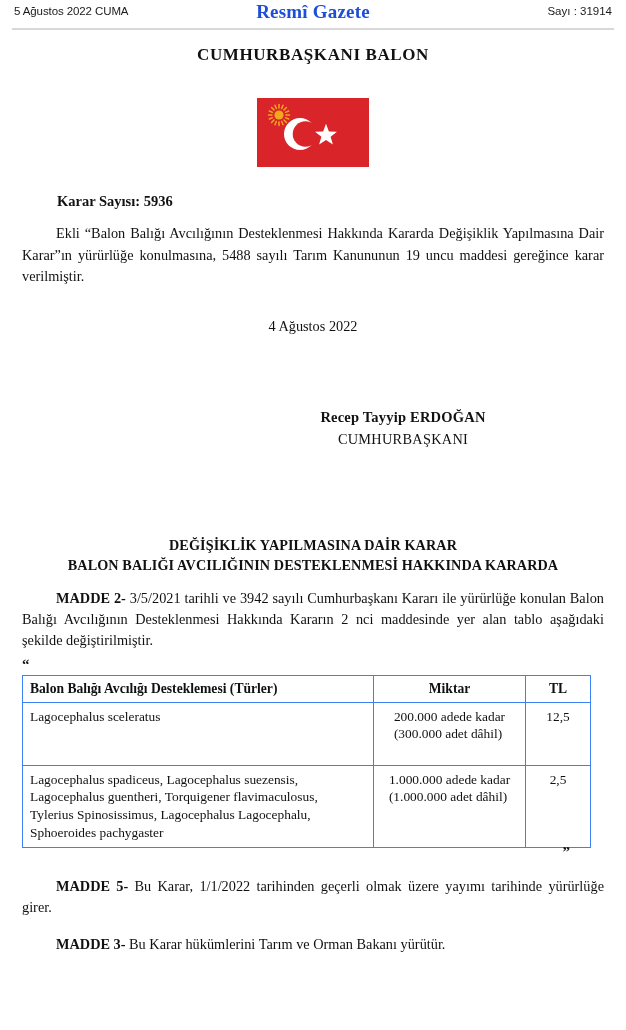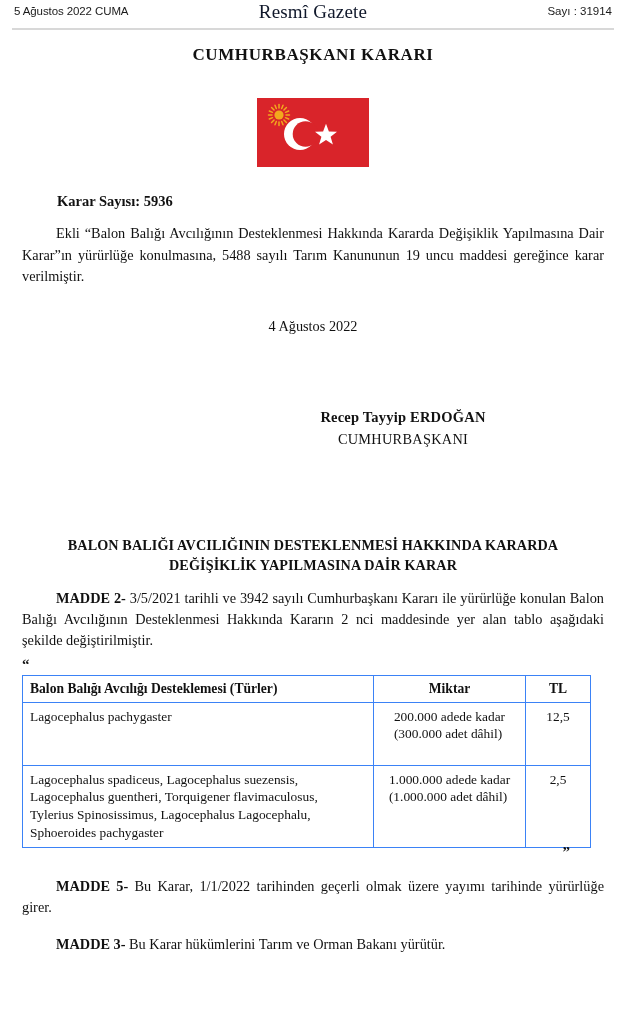--- a/index.html
+++ b/index.html
@@ -31,23 +31,23 @@
     color: #1a1a1a;
     letter-spacing: -0.1px;
   }
   .masthead-title {
     position: absolute;
     left: 0;
     right: 0;
     top: 1px;
     text-align: center;
     font-family: "Liberation Serif", serif;
-    font-weight: normal;
+    font-weight: bold;
     font-size: 19px;
-    color: #0f172a;
+    color: #1d4ed8;
     letter-spacing: 0.2px;
   }
   .masthead-issue {
     position: absolute;
     right: 14px;
     top: 5px;
     font-family: "Liberation Sans", sans-serif;
     font-size: 11.5px;
     color: #1a1a1a;
   }
@@ -207,21 +207,21 @@
 
 <div class="masthead">
   <div class="masthead-date">5 Ağustos 2022 CUMA</div>
   <div class="masthead-title">Resmî Gazete</div>
   <div class="masthead-issue">Sayı : 31914</div>
   <div class="masthead-rule"></div>
 </div>
 
 <div class="page">
 
-  <div class="doc-title">CUMHURBAŞKANI KARARI</div>
+  <div class="doc-title">CUMHURBAŞKANI BALON</div>
 
   <div class="flag-wrap">
     <div class="flag">
       <svg width="112" height="69" viewBox="0 0 112 69">
         <rect x="0" y="0" width="112" height="69" fill="#d9242a"></rect>
 
         <g transform="translate(22,17)">
           <g stroke="#f2a81d" stroke-width="1.5" stroke-linecap="round">
             <line x1="0" y1="-10.5" x2="0" y2="-7"></line>
             <line x1="4.02" y1="-9.7" x2="2.68" y2="-6.47"></line>
@@ -258,22 +258,22 @@
   <div class="para indent">Ekli “Balon Balığı Avcılığının Desteklenmesi Hakkında Kararda Değişiklik Yapılmasına Dair Karar”ın yürürlüğe konulmasına, 5488 sayılı Tarım Kanununun 19 uncu maddesi gereğince karar verilmiştir.</div>
 
   <div class="date-center">4 Ağustos 2022</div>
 
   <div class="sign-block">
     <div class="sign-name">Recep Tayyip ERDOĞAN</div>
     <div class="sign-role">CUMHURBAŞKANI</div>
   </div>
 
   <div class="decree-heading">
+    <div>DEĞİŞİKLİK YAPILMASINA DAİR KARAR</div>
     <div>BALON BALIĞI AVCILIĞININ DESTEKLENMESİ HAKKINDA KARARDA</div>
-    <div>DEĞİŞİKLİK YAPILMASINA DAİR KARAR</div>
   </div>
 
   <div class="madde"><b>MADDE 2-</b><span> 3/5/2021 tarihli ve 3942 sayılı Cumhurbaşkanı Kararı ile yürürlüğe konulan Balon Balığı Avcılığının Desteklenmesi Hakkında Kararın 2 nci maddesinde yer alan tablo aşağıdaki şekilde değiştirilmiştir.</span></div>
 
   <div class="quote-open">“</div>
 
   <table class="gz">
     <colgroup>
       <col style="width:351px">
       <col style="width:152px">
@@ -281,21 +281,21 @@
     </colgroup>
     <thead>
       <tr>
         <th class="c-species">Balon Balığı Avcılığı Desteklemesi (Türler)</th>
         <th>Miktar</th>
         <th>TL</th>
       </tr>
     </thead>
     <tbody>
       <tr class="row-tall">
-        <td class="c-species">Lagocephalus pachygaster</td>
+        <td class="c-species">Lagocephalus sceleratus</td>
         <td class="c-amount">
           <span class="amount-cell-inner">
             <span class="amount-line">200.000 adede kadar</span><br>
             <span class="amount-line">(300.000 adet dâhil)</span>
           </span>
         </td>
         <td class="c-tl">12,5</td>
       </tr>
       <tr>
         <td class="c-species">

